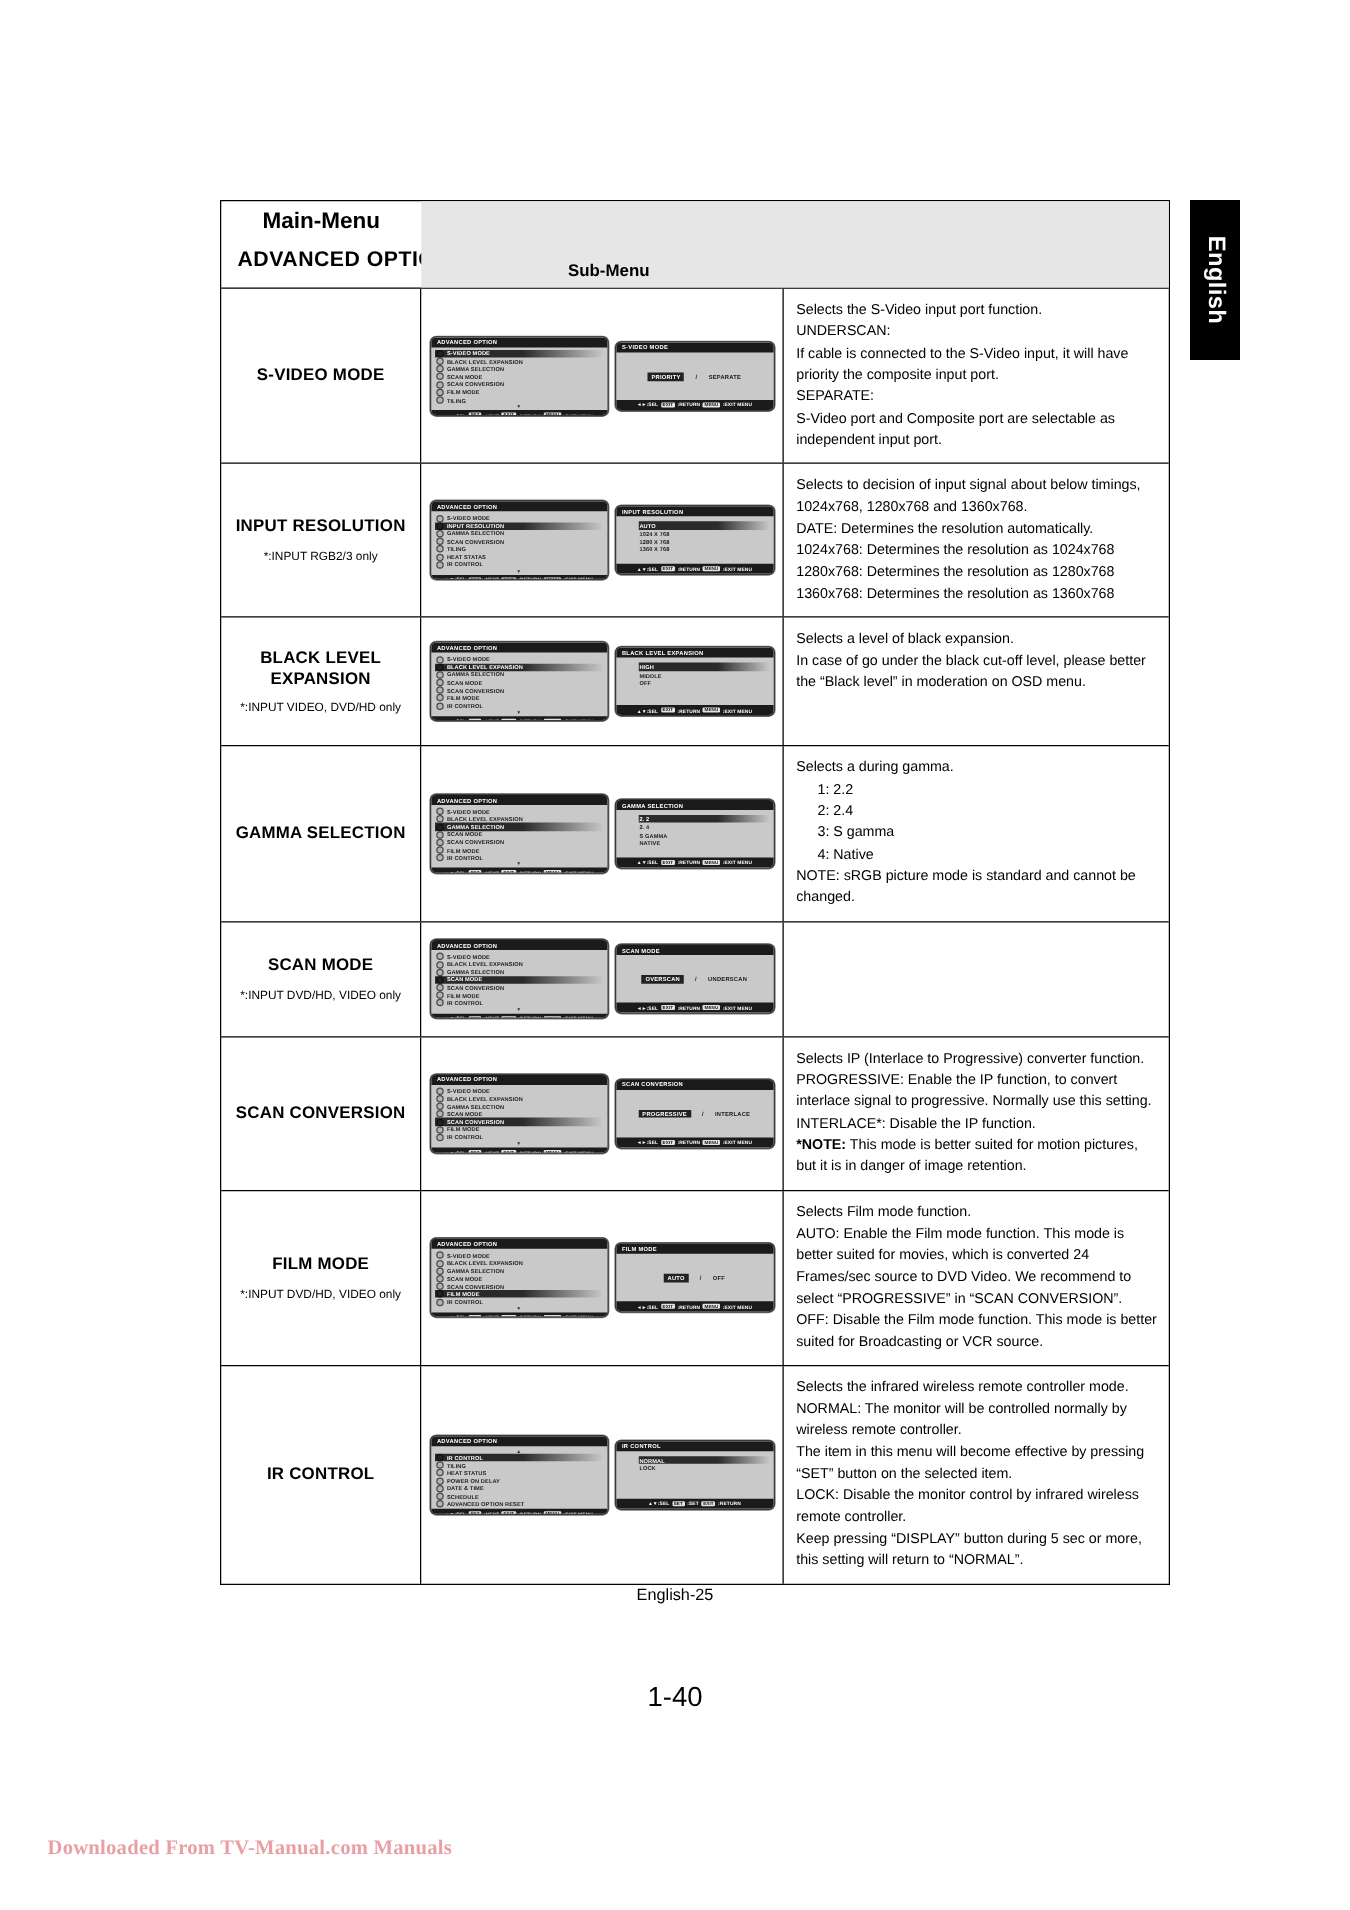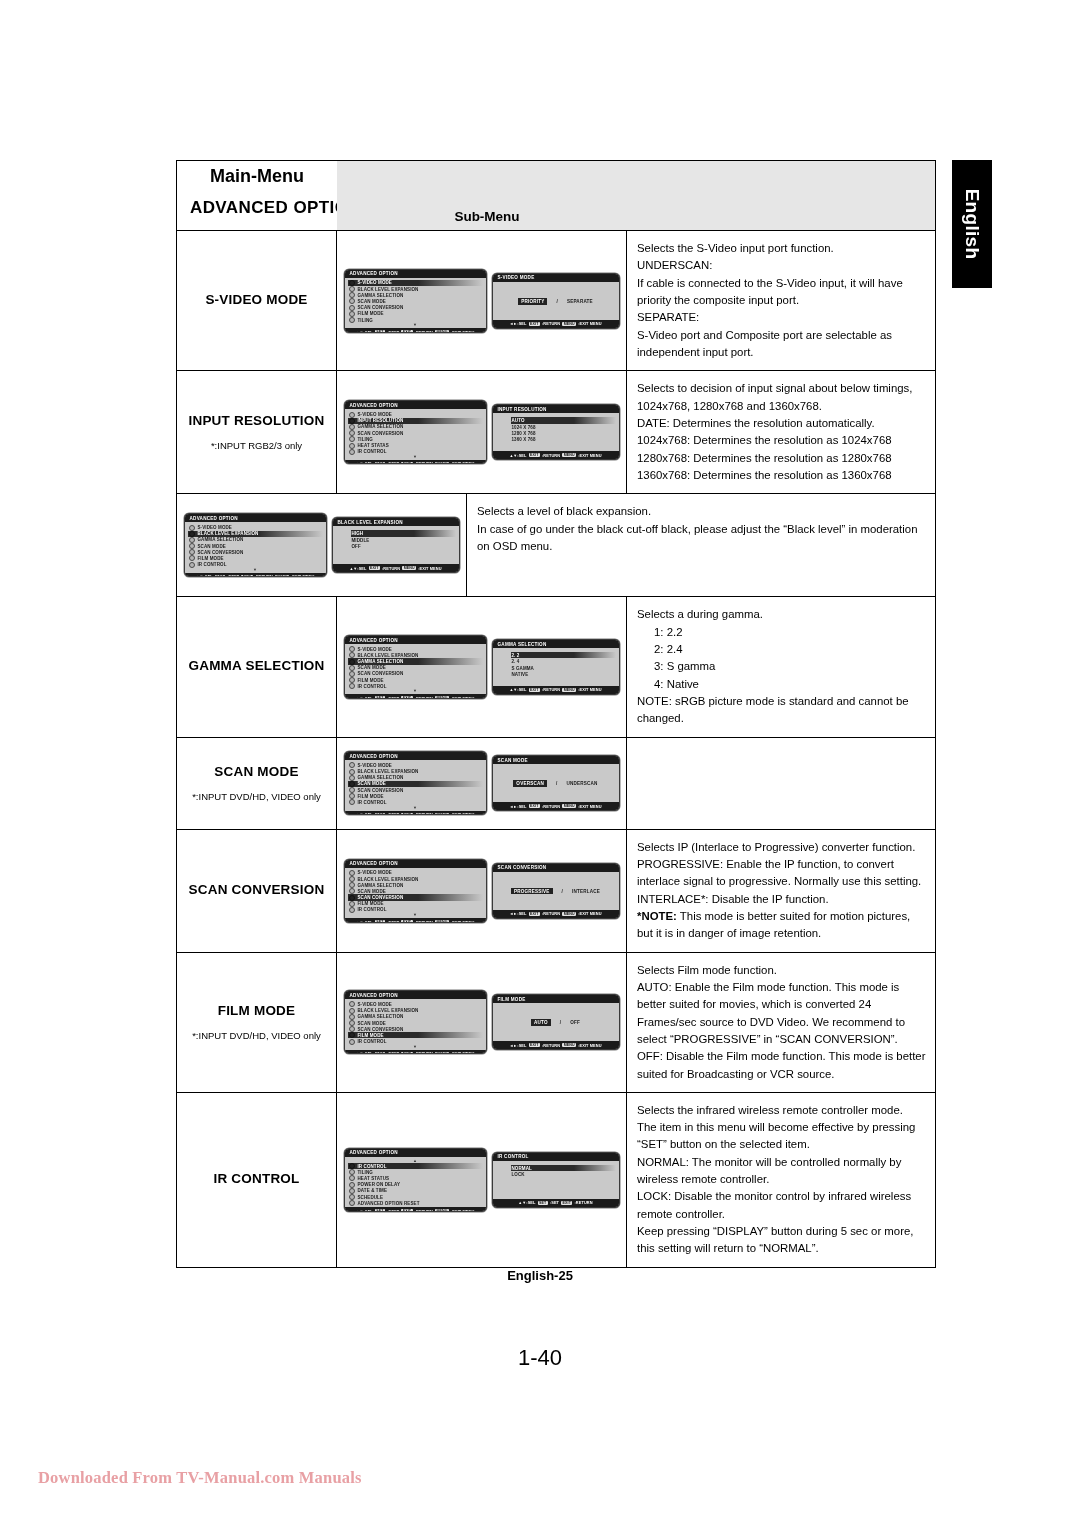--- a/index.html
+++ b/index.html
@@ -136,21 +136,21 @@
   .osd-pair .hi{background:#222;color:#fff;padding:.8px 3px;}
   .osd-center{display:flex;flex-direction:column;justify-content:center;}
 
   
   .mainmenu-thumb{
     position:absolute;left:772px;top:166px;width:140px;
   }
   
   .eng-page{
     position:absolute;left:0;top:1268px;width:1080px;text-align:center;
-    font-size:13px;font-weight:bold;
+    font-size:13px;font-weight:normal;
   }
   .doc-page{
     position:absolute;left:0;top:1345px;width:1080px;text-align:center;
     font-size:22px;
   }
   .download-note{
     position:absolute;left:38px;top:1468px;
     font-family:"Liberation Serif", serif;
     font-size:16.5px;font-weight:bold;color:#e8a0a4;letter-spacing:.2px;
   }
@@ -361,20 +361,24 @@
         </div>
         <div class="cell-desc">
           <p class="">Selects to decision of input signal about below timings, 1024x768, 1280x768 and 1360x768.</p>
           <p class="">DATE: Determines the resolution automatically.</p>
           <p class="">1024x768: Determines the resolution as 1024x768</p>
           <p class="">1280x768: Determines the resolution as 1280x768</p>
           <p class="">1360x768: Determines the resolution as 1360x768</p>
         </div>
       </div>
       <div class="row" style="min-height:103px;">
+        <div class="cell-name">
+          <div class="nm">BLACK LEVEL<br>EXPANSION</div>
+          <div class="note">*:INPUT VIDEO, DVD/HD only</div>
+        </div>
         <div class="cell-osd">
           <div class="osd" style="width:143px;height:64px;display:flex;flex-direction:column;">
             <div class="osd-title">ADVANCED OPTION</div>
             <div class="osd-body" style="flex:1;">
               <div class="osd-li">
                 <span class="bullet"></span>
                 <span class="lbl">S-VIDEO MODE</span>
               </div>
               <div class="osd-li sel">
                 <span class="bullet on"></span>
@@ -423,21 +427,21 @@
               <span>▲▼:SEL</span>
               <span class="key">EXIT</span>
               <span>:RETURN</span>
               <span class="key">MENU</span>
               <span>:EXIT MENU</span>
             </div>
           </div>
         </div>
         <div class="cell-desc">
           <p class="">Selects a level of black expansion.</p>
-          <p class="">In case of go under the black cut-off black, please adjust the “Black level” in moderation on OSD menu.</p>
+          <p class="">In case of go under the black cut-off level, please better the “Black level” in moderation on OSD menu.</p>
         </div>
       </div>
       <div class="row" style="min-height:104px;">
         <div class="cell-name">
           <div class="nm">GAMMA SELECTION</div>
         </div>
         <div class="cell-osd">
           <div class="osd" style="width:143px;height:64px;display:flex;flex-direction:column;">
             <div class="osd-title">ADVANCED OPTION</div>
             <div class="osd-body" style="flex:1;">
@@ -779,22 +783,22 @@
               <span>▲▼:SEL</span>
               <span class="key">SET</span>
               <span>:SET</span>
               <span class="key">EXIT</span>
               <span>:RETURN</span>
             </div>
           </div>
         </div>
         <div class="cell-desc">
           <p class="">Selects the infrared wireless remote controller mode.</p>
+          <p class="">NORMAL: The monitor will be controlled normally by wireless remote controller.</p>
           <p class="">The item in this menu will become effective by pressing “SET” button on the selected item.</p>
-          <p class="">NORMAL: The monitor will be controlled normally by wireless remote controller.</p>
           <p class="">LOCK: Disable the monitor control by infrared wireless remote controller.</p>
           <p class="">Keep pressing “DISPLAY” button during 5 sec or more, this setting will return to “NORMAL”.</p>
         </div>
       </div>
     </div>
 </div>
 
 <div class="eng-page">English-25</div>
 <div class="doc-page">1-40</div>
 <div class="download-note">Downloaded From TV-Manual.com Manuals</div>

